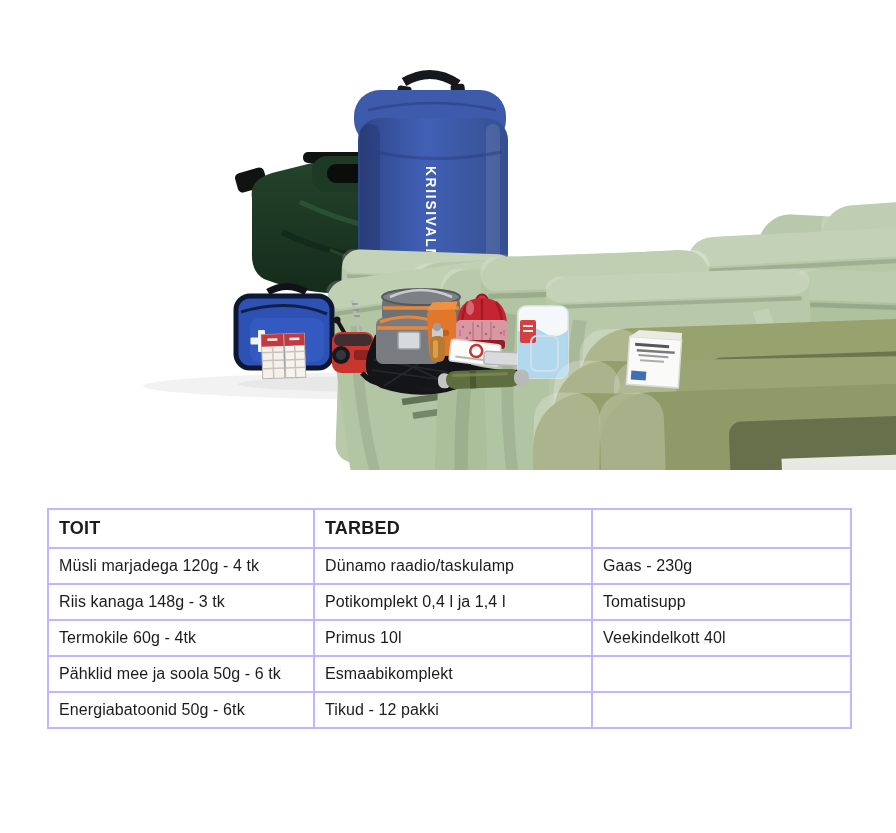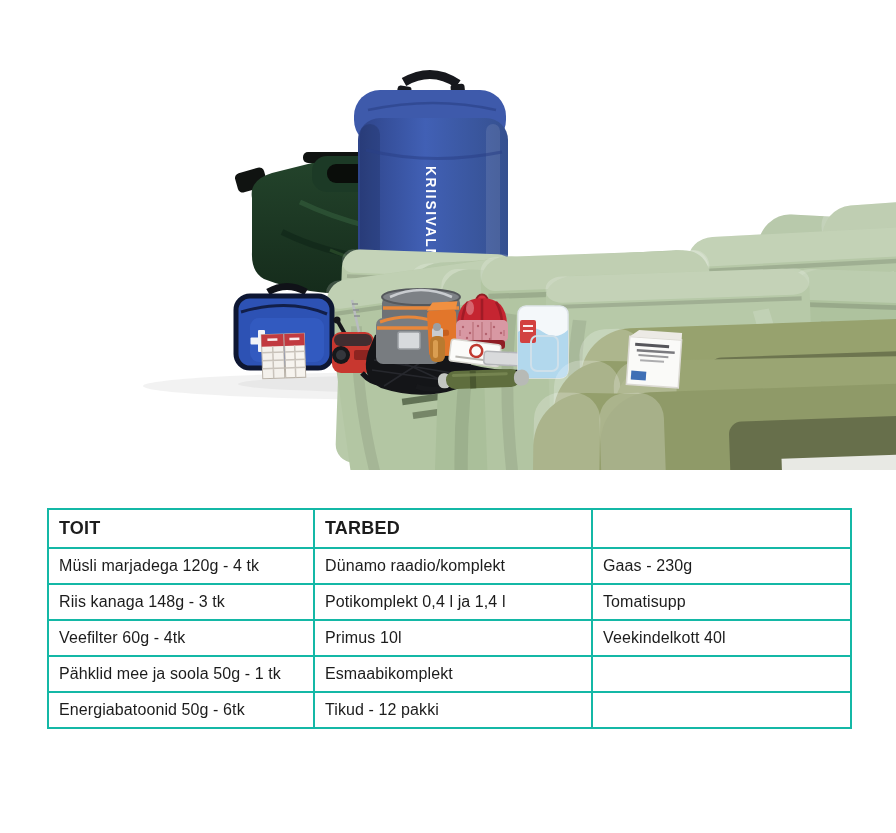--- a/index.html
+++ b/index.html
@@ -7,21 +7,21 @@
     width:896px;height:833px;position:relative;overflow:hidden;
     font-family:"Liberation Sans", sans-serif;color:#1b1b1b;
   }
   .photo-wrap{position:absolute;left:0;top:0;width:896px;height:470px;}
   .table-wrap{position:absolute;left:47px;top:508px;}
   table.kit{
     border-collapse:collapse;table-layout:fixed;width:803px;
     color:#1c1c1c;background:#ffffff;
   }
   table.kit th, table.kit td{
-    border:2px solid #14b8a6;
+    border:2px solid #c4b5fd;
     text-align:left;vertical-align:middle;
     padding:0 7px 0 10px;
     white-space:pre-wrap;
     overflow:hidden;
   }
   table.kit th{
     font-size:18px;font-weight:700;height:37px;letter-spacing:.2px;
   }
   table.kit td{
     font-size:16px;font-weight:400;height:34px;letter-spacing:.1px;
@@ -258,35 +258,35 @@
     <thead>
         <tr>
           <th>TOIT</th>
           <th>TARBED</th>
           <th></th>
         </tr>
       </thead>
     <tbody>
         <tr>
           <td>Müsli marjadega 120g - 4 tk</td>
-          <td>Dünamo raadio/komplekt</td>
+          <td>Dünamo raadio/taskulamp</td>
           <td>Gaas - 230g</td>
         </tr>
         <tr>
           <td>Riis kanaga 148g - 3 tk</td>
           <td>Potikomplekt 0,4 l ja 1,4 l</td>
           <td>Tomatisupp</td>
         </tr>
         <tr>
-          <td>Veefilter 60g - 4tk</td>
+          <td>Termokile 60g - 4tk</td>
           <td>Primus 10l</td>
           <td>Veekindelkott 40l</td>
         </tr>
         <tr>
-          <td>Pähklid mee ja soola 50g - 1 tk</td>
+          <td>Pähklid mee ja soola 50g - 6 tk</td>
           <td>Esmaabikomplekt</td>
           <td></td>
         </tr>
         <tr>
           <td>Energiabatoonid 50g - 6tk</td>
           <td>Tikud - 12 pakki</td>
           <td></td>
         </tr>
       </tbody>
   </table>

